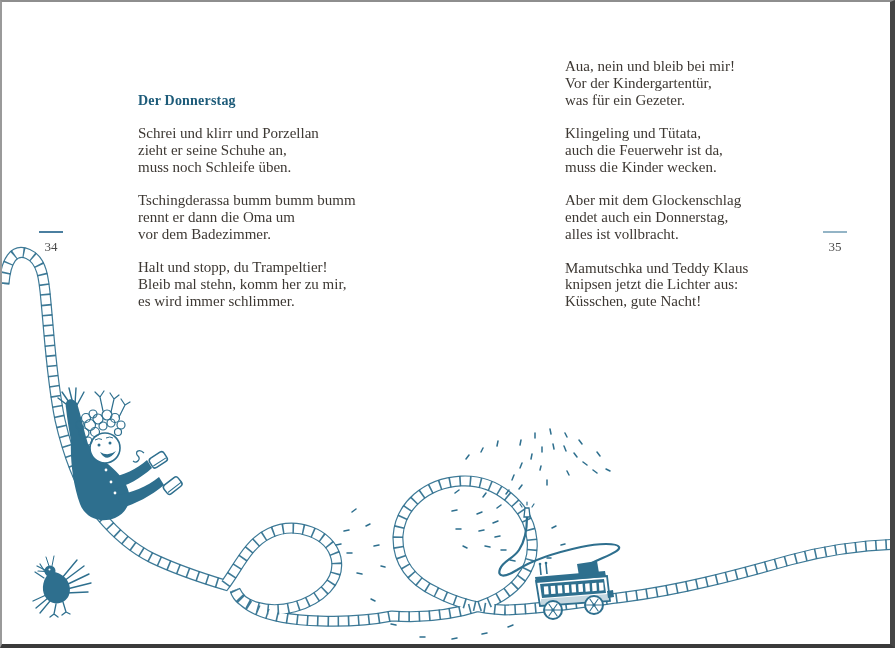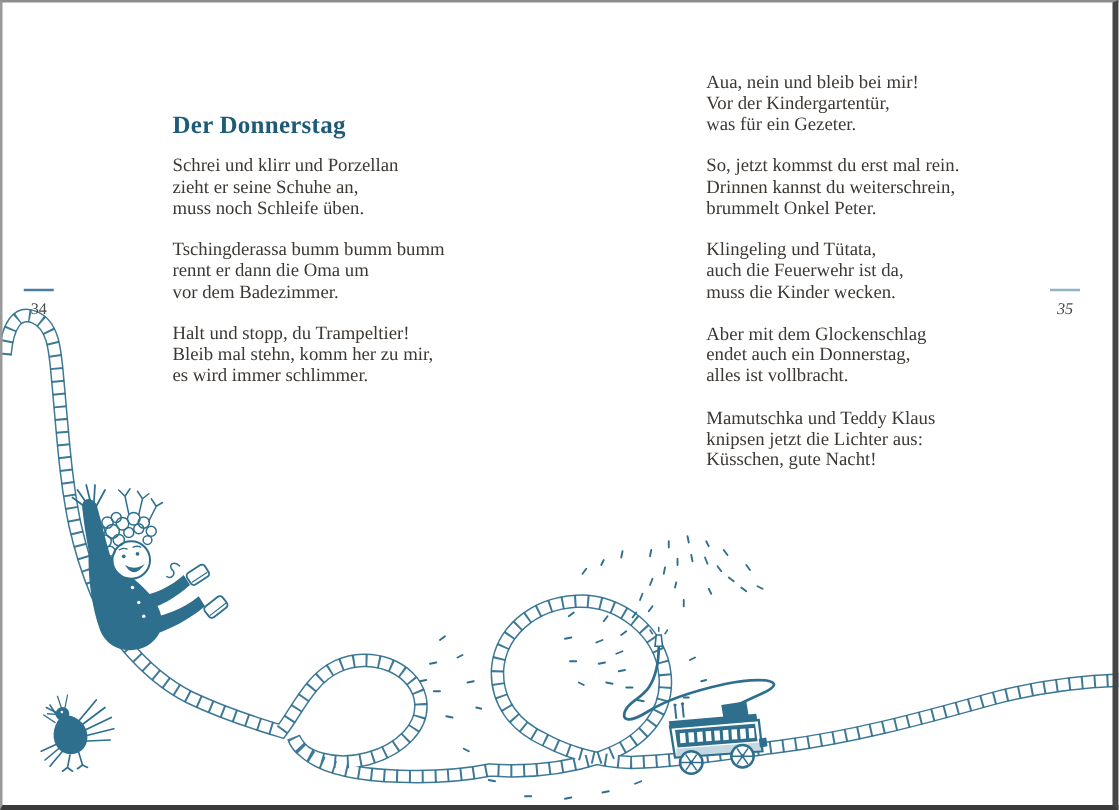--- a/index.html
+++ b/index.html
@@ -29,36 +29,36 @@
     position:absolute;
     z-index:10;
     color:var(--text,#3d3833);
     font-size:15px;
     line-height:16.8px;
   }
   .col-left{left:138px;top:92px;width:330px;}
   .col-right{left:565px;top:58px;width:330px;}
   .poem-title{
     margin:0 0 16px 0;
-    font-size:20px;
+    font-size:14px;
     font-weight:bold;
     line-height:17px;
     color:var(--title,#1d5b79);
     letter-spacing:.2px;
   }
   .stanza{
     margin:0 0 16.8px 0;
     white-space:pre-line;
   }
   .folio{
     position:absolute;z-index:10;width:34px;text-align:center;
     font-size:13px;color:var(--page_number,#4a4a4a);
   }
-  .folio-left{left:14px;top:231px;}
-  .folio-right{left:835px;top:231px;font-style:italic;}
+  .folio-left{left:34px;top:231px;}
+  .folio-right{left:818px;top:231px;}
   .folio .rule{
     display:block;height:2px;width:24px;margin:0 auto 6px auto;
     background:var(--rule_left,#4b7fa0);
   }
   .folio-right .rule{background:var(--rule_right,#93b4c6);}
 </style>
 </head>
 <body>
 
 <div class="book">
@@ -182,23 +182,20 @@
 vor dem Badezimmer.</p>
     <p class="stanza">Halt und stopp, du Trampeltier!
 Bleib mal stehn, komm her zu mir,
 es wird immer schlimmer.</p>
   </div>
 
   <div class="text-col col-right">
     <p class="stanza">Aua, nein und bleib bei mir!
 Vor der Kindergartentür,
 was für ein Gezeter.</p>
-    <p class="stanza">So, jetzt kommst du erst mal rein.
-Drinnen kannst du weiterschrein,
-brummelt Onkel Peter.</p>
     <p class="stanza">Klingeling und Tütata,
 auch die Feuerwehr ist da,
 muss die Kinder wecken.</p>
     <p class="stanza">Aber mit dem Glockenschlag
 endet auch ein Donnerstag,
 alles ist vollbracht.</p>
     <p class="stanza">Mamutschka und Teddy Klaus
 knipsen jetzt die Lichter aus:
 Küsschen, gute Nacht!</p>
   </div>

